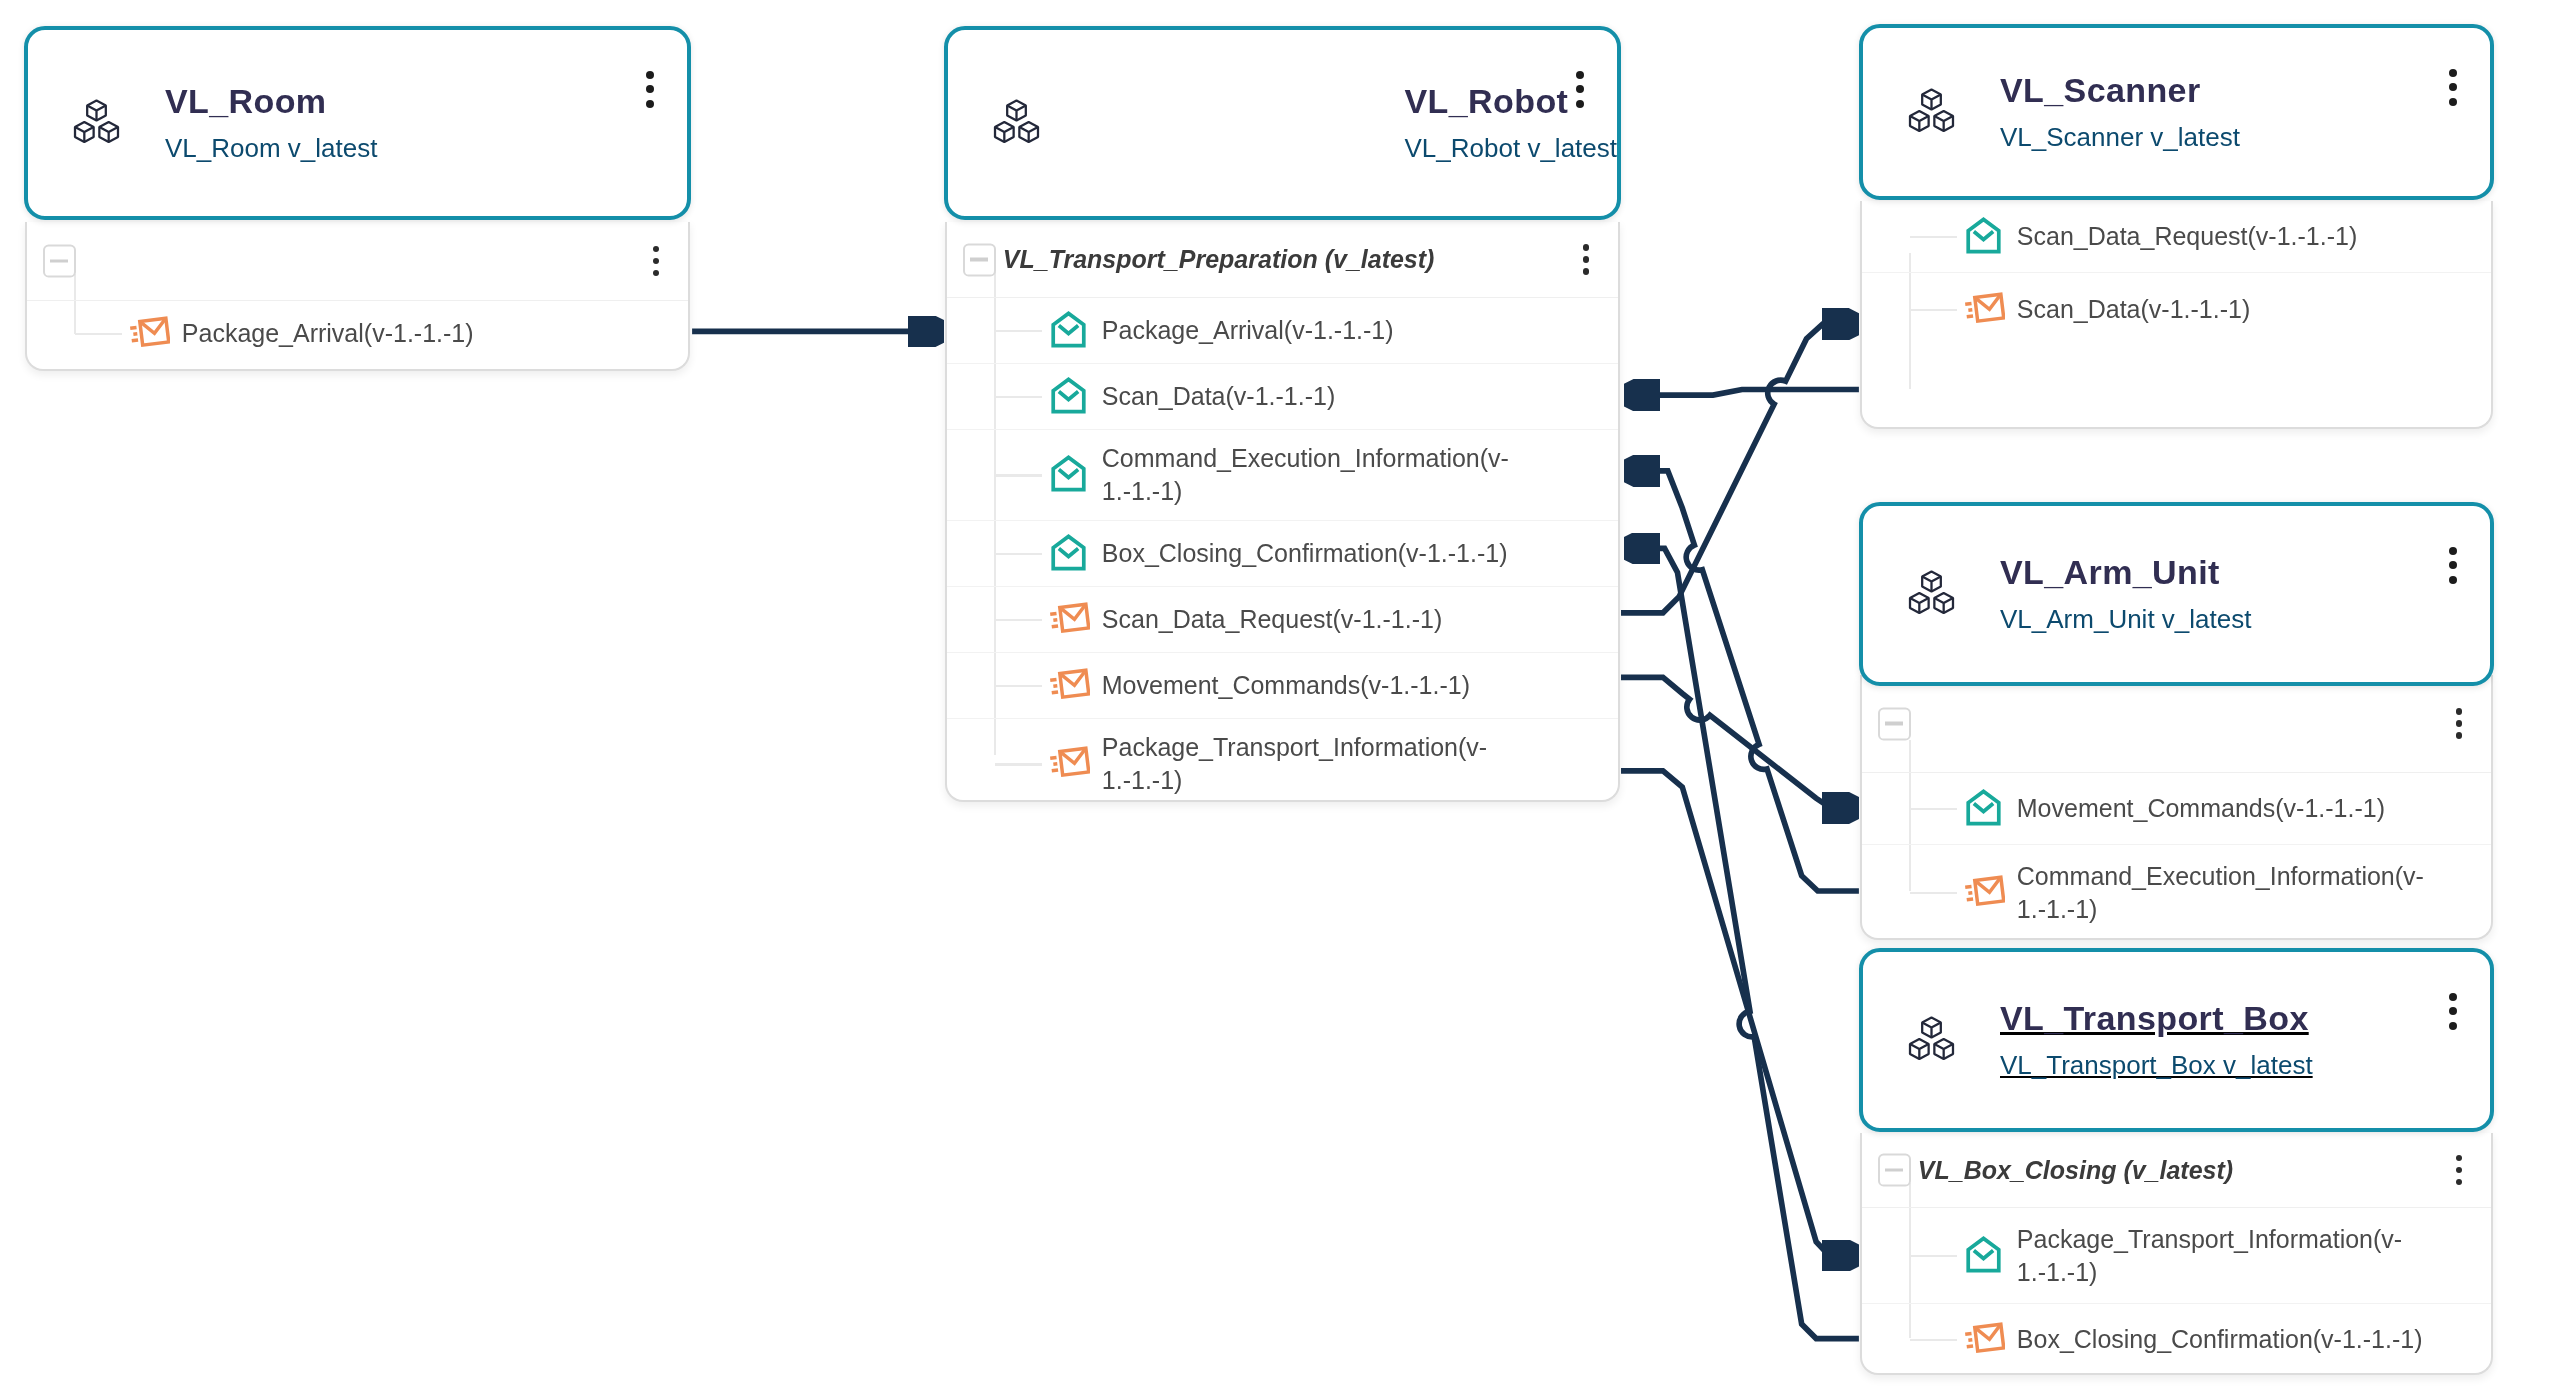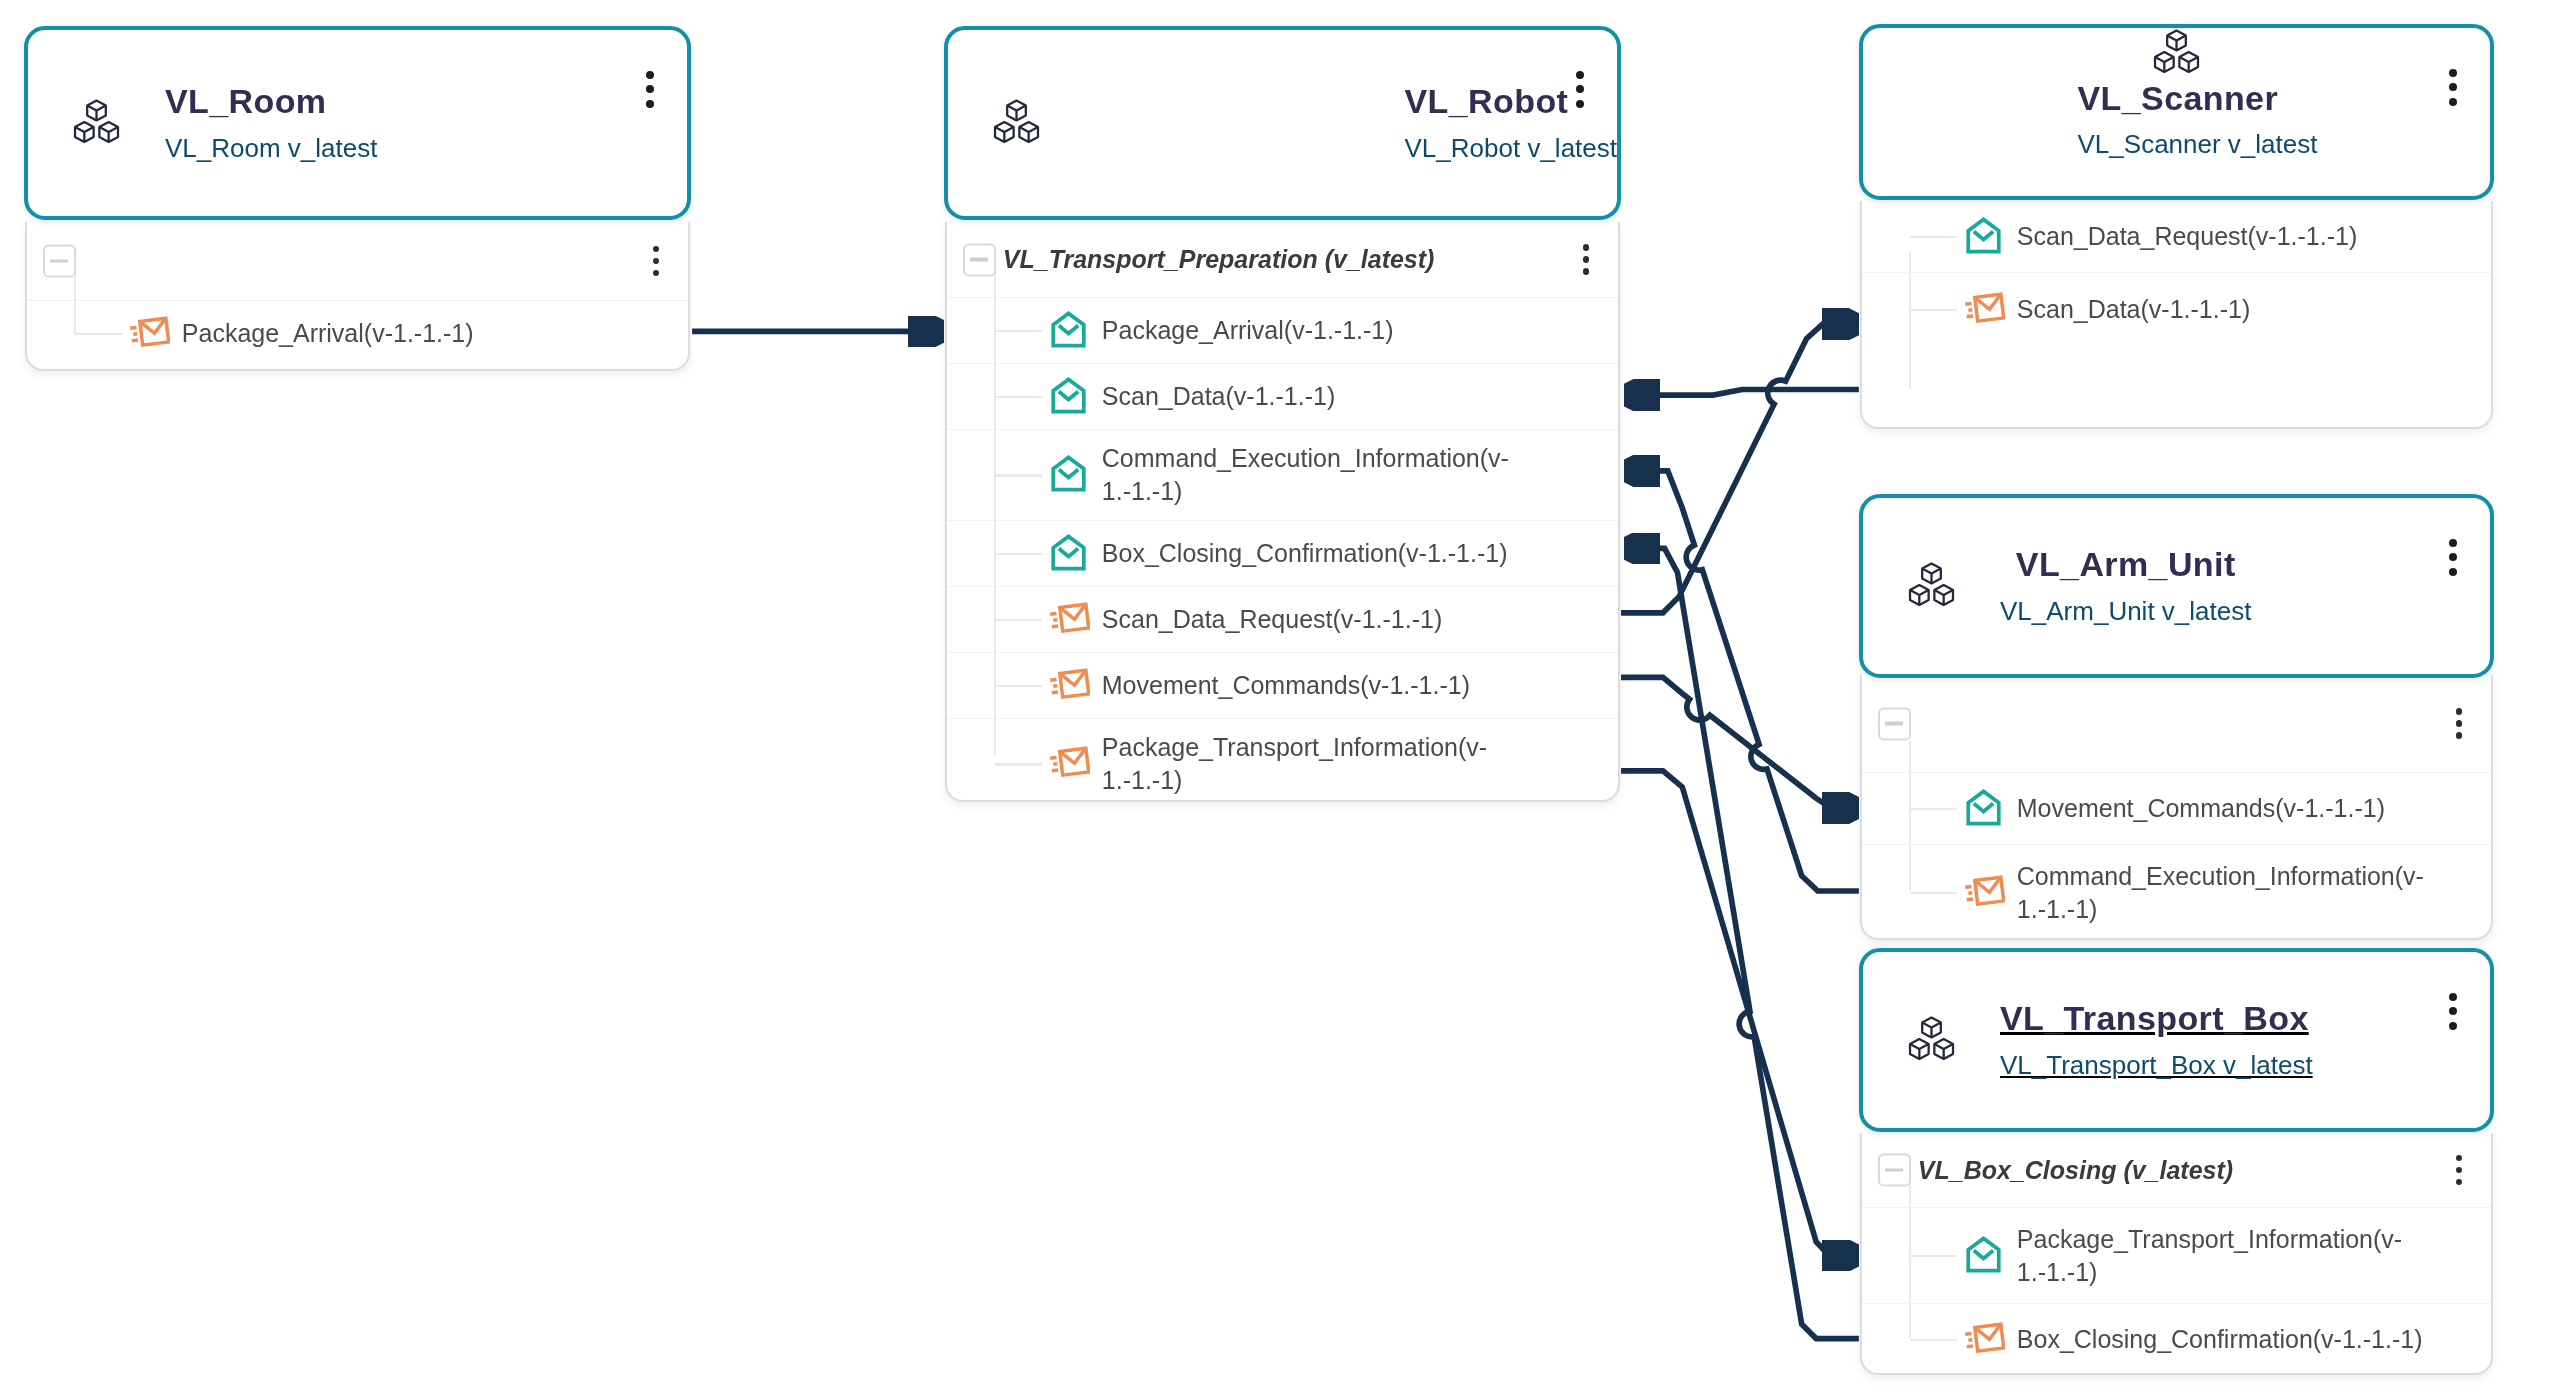--- a/index.html
+++ b/index.html
@@ -190,21 +190,21 @@
         <span class="stub"></span>
         <span class="pico"><svg width="40" height="35" viewBox="0 0 50 44">
               <use href="#i-send"></use>
             </svg></span>
         <span class="ptxt" style="max-width:440px;overflow-wrap:anywhere;">Package_Transport_Information(v-1.-1.-1)</span>
       </div>
     </div>
   </div>
 
   <div class="comp" style="left:1859px;top:24px;width:635px;">
-    <div class="card" style="top:0;height:168px;flex-direction:column;">
+    <div class="card" style="top:0;height:168px;">
       <span class="cicon"><svg width="53" height="48" viewBox="0 0 66 59">
             <use href="#i-cubes"></use>
           </svg></span>
       <div>
         <div class="ctitle">VL_Scanner</div>
         <div class="csub">VL_Scanner v_latest</div>
       </div>
       <div class="kebab">
           <i></i>
           <i></i>
@@ -224,21 +224,21 @@
         <span class="stub"></span>
         <span class="pico"><svg width="40" height="35" viewBox="0 0 50 44">
               <use href="#i-send"></use>
             </svg></span>
         <span class="ptxt" style="max-width:449px;">Scan_Data(v-1.-1.-1)</span>
       </div>
     </div>
   </div>
 
   <div class="comp" style="left:1859px;top:490px;width:635px;">
-    <div class="card" style="top:4px;height:176px;text-align:center;">
+    <div class="card" style="top:12px;height:176px;">
       <span class="cicon"><svg width="53" height="48" viewBox="0 0 66 59">
             <use href="#i-cubes"></use>
           </svg></span>
       <div>
         <div class="ctitle">VL_Arm_Unit</div>
         <div class="csub">VL_Arm_Unit v_latest</div>
       </div>
       <div class="kebab">
           <i></i>
           <i></i>

